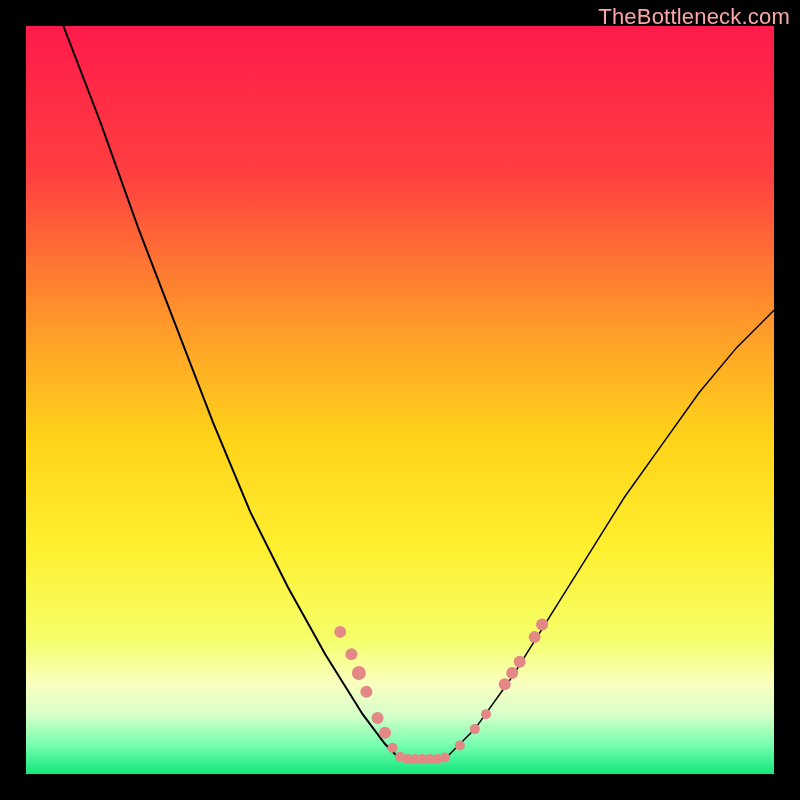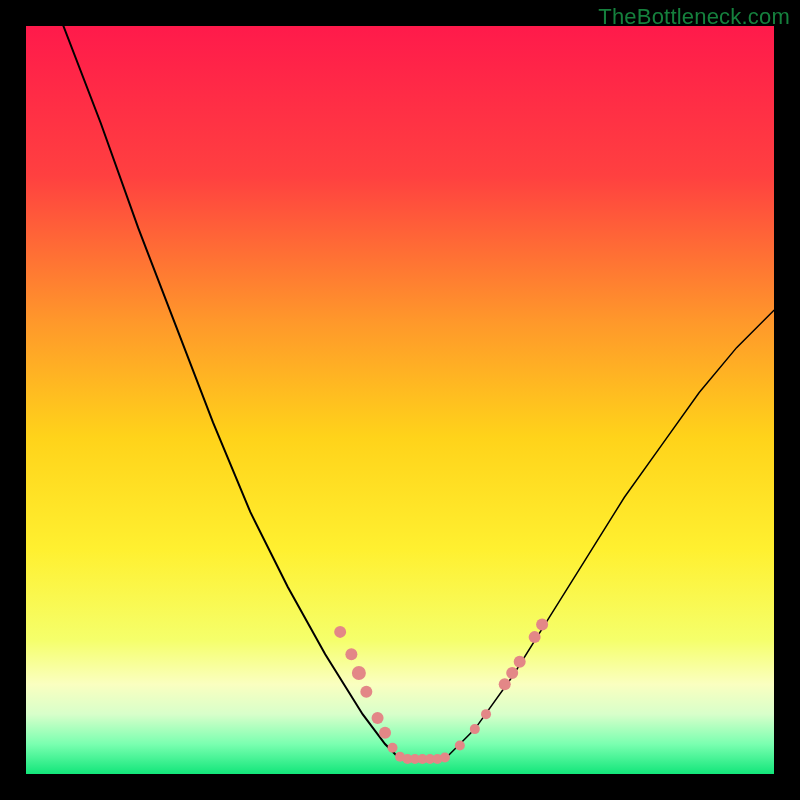--- a/index.html
+++ b/index.html
@@ -22,21 +22,21 @@
     left: 26px;
     top: 26px;
     width: 748px;
     height: 748px;
     overflow: hidden;
   }
   .watermark {
     position: absolute;
     top: 4px;
     right: 10px;
-    color: #15803d;
+    color: #fca5a5;
     font-size: 22px;
     font-weight: 500;
     letter-spacing: 0.2px;
     user-select: none;
   }
 </style>
 </head>
 <body>
 
 <div class="frame">

